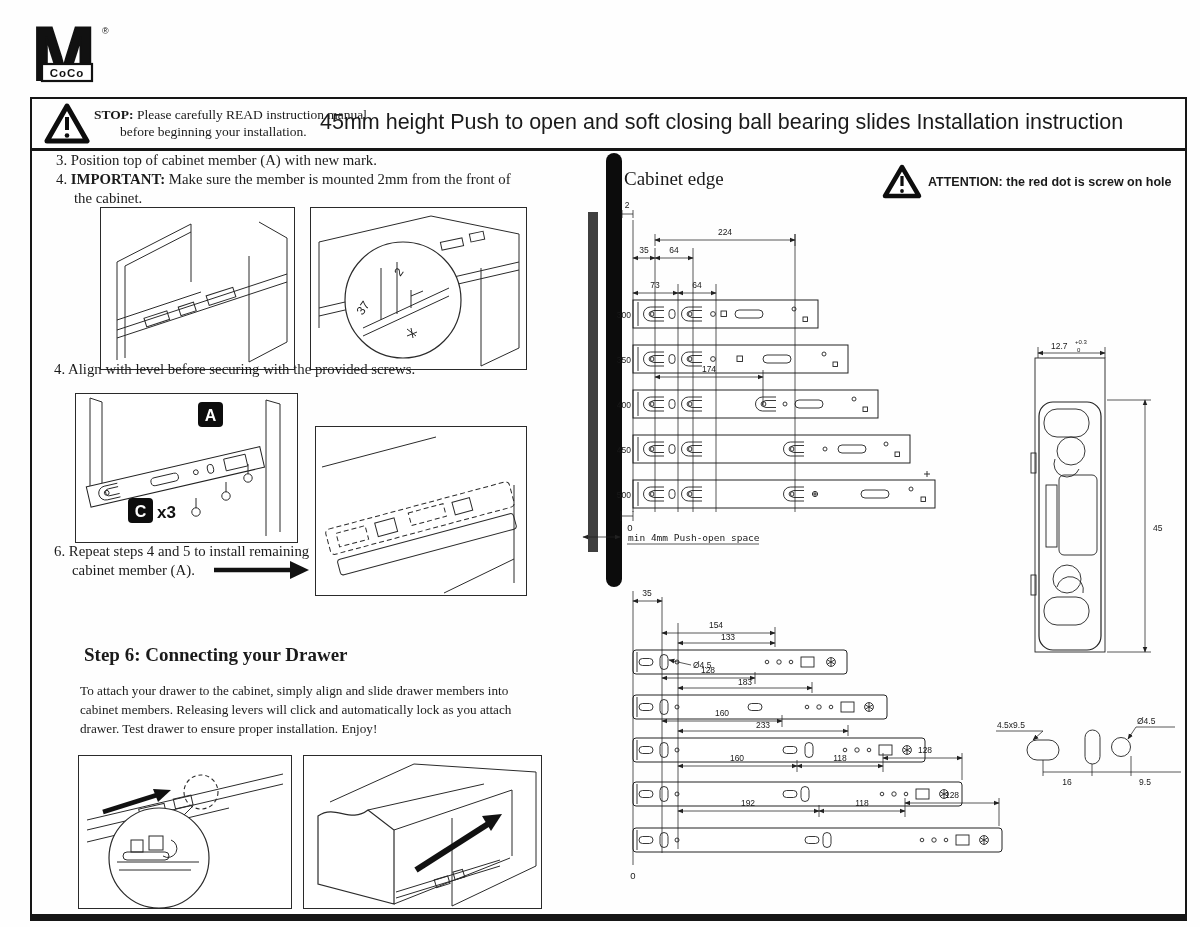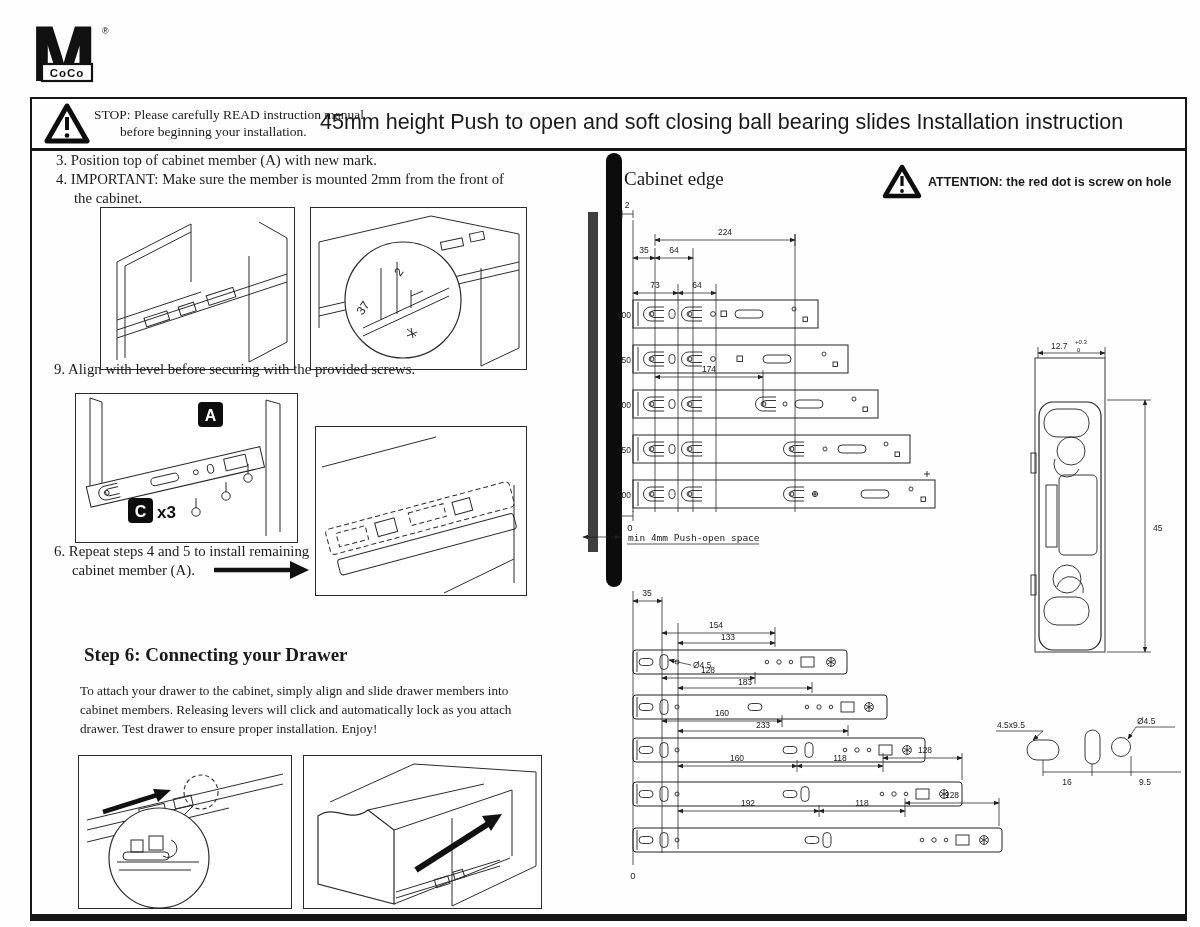--- a/index.html
+++ b/index.html
@@ -7,21 +7,21 @@
         font-family:"Liberation Serif",serif;color:#1a1a1a;}
   .abs{position:absolute;}
   .frame{position:absolute;left:30px;top:97px;width:1153px;height:815px;
          border:2px solid #161616;border-bottom:7px solid #161616;background:#fefefe;}
   .hdr{position:absolute;left:0;top:0;width:100%;height:49px;border-bottom:3px solid #161616;}
   .stoptxt{position:absolute;left:62px;top:7px;font-size:13.5px;line-height:17px;}
   .stoptxt .l2{padding-left:26px;}
   .title{position:absolute;left:288px;top:0;height:36px;line-height:47px;
          font-family:"Liberation Sans",sans-serif;font-size:21.5px;white-space:nowrap;}
   .step{font-size:14.8px;line-height:19px;}
-  .b{font-weight:normal;}
+  .b{font-weight:bold;}
   .ibox{position:absolute;border:1.2px solid #2a2a2a;background:#fff;}
   .h6{font-family:"Liberation Serif",serif;font-weight:bold;font-size:19px;}
   .para{font-size:13.2px;line-height:1.45;}
   .cabedge{font-family:"Liberation Serif",serif;font-weight:normal;font-size:19px;}
   .attn{font-family:"Liberation Sans",sans-serif;font-weight:bold;font-size:12.5px;white-space:nowrap;}
   .graybar{position:absolute;background:#3f3f3f;}
   .blackbar{position:absolute;background:#0c0c0c;border-radius:8px;}
   svg{overflow:visible;}
   .ln{fill:none;stroke:#222;stroke-width:0.9;}
   .box{fill:#fff;stroke:#222;stroke-width:1;}
@@ -116,21 +116,21 @@
         <circle class="skc" cx="92" cy="92" r="58"></circle>
         <path class="sk" d="M52,120 L138,80 M52,128 L138,88"></path>
         <path class="sk" d="M70,60 V112 M86,54 V106"></path>
         <path class="sk" d="M100,100 V82 M100,88 l12,-5"></path>
         <text class="tz" transform="rotate(-55 52 100)" x="52" y="104">37</text>
         <text class="tz" transform="rotate(-55 88 64)" x="88" y="68">2</text>
         <path class="sk" d="M96,128 l10,-4 M100,120 l2,10 M96,121 l9,7"></path>
       </svg>
     </div>
 
-    <div class="abs step" style="left:22px;top:261px;">9. Align with level before securing with the provided screws.</div>
+    <div class="abs step" style="left:22px;top:261px;">4. Align with level before securing with the provided screws.</div>
 
     <div class="ibox" style="left:43px;top:294px;width:221px;height:148px;">
       <svg width="221" height="148">
         <path class="sk" d="M190,6 V142 M204,10 V138 M190,6 L204,10"></path>
         <path class="sk" d="M14,4 V96 M26,8 V100 M14,4 L26,8"></path>
         <g transform="rotate(-13 110 80)">
           <rect class="box" x="10" y="70" width="178" height="21"></rect>
           <use href="#uslot" x="20" y="73.5"></use>
             <use href="#ovalh" x="74" y="76.5"></use>
           <circle class="ln" cx="120" cy="80.5" r="2.4"></circle>

